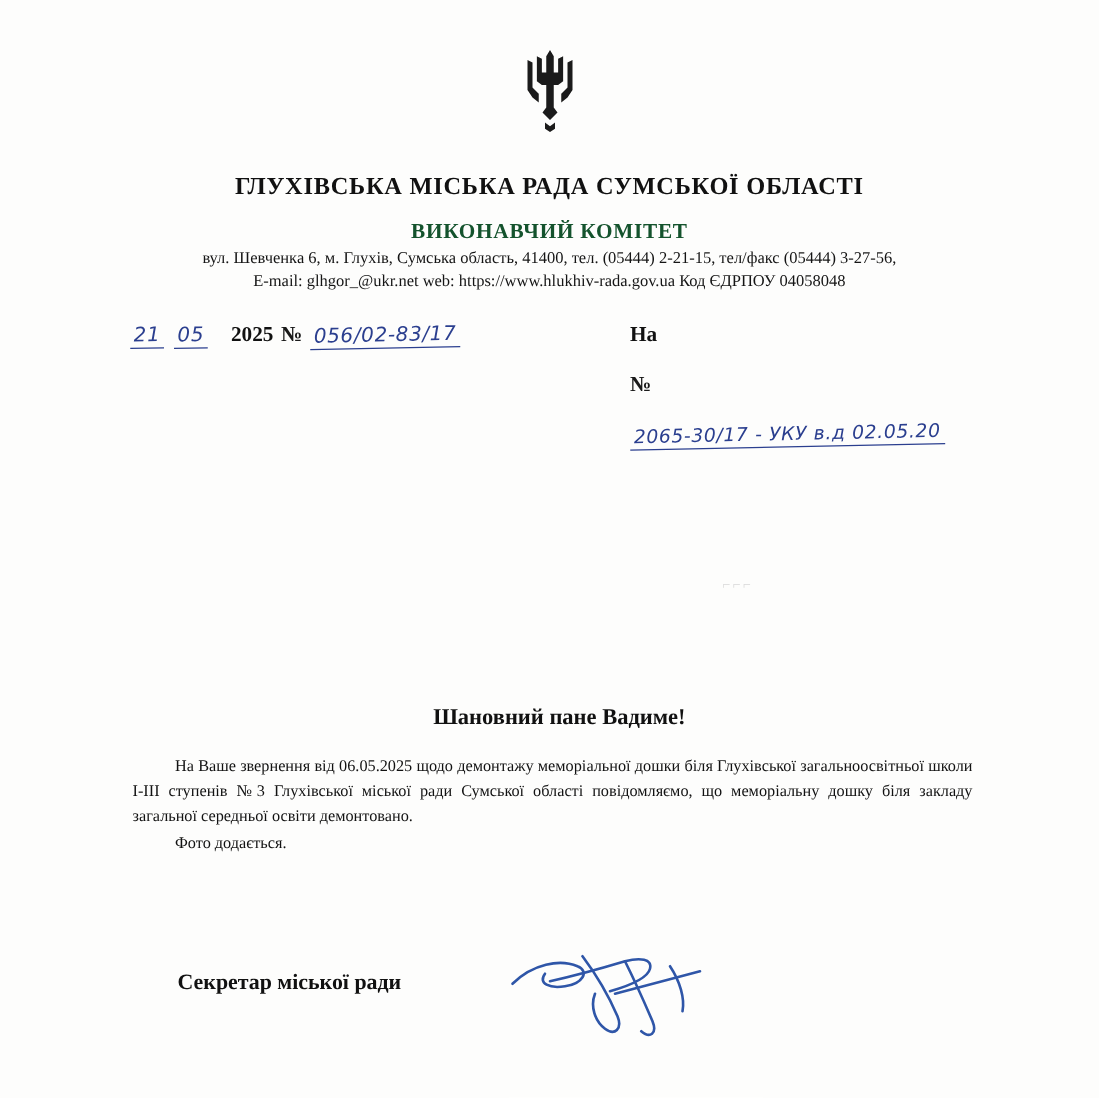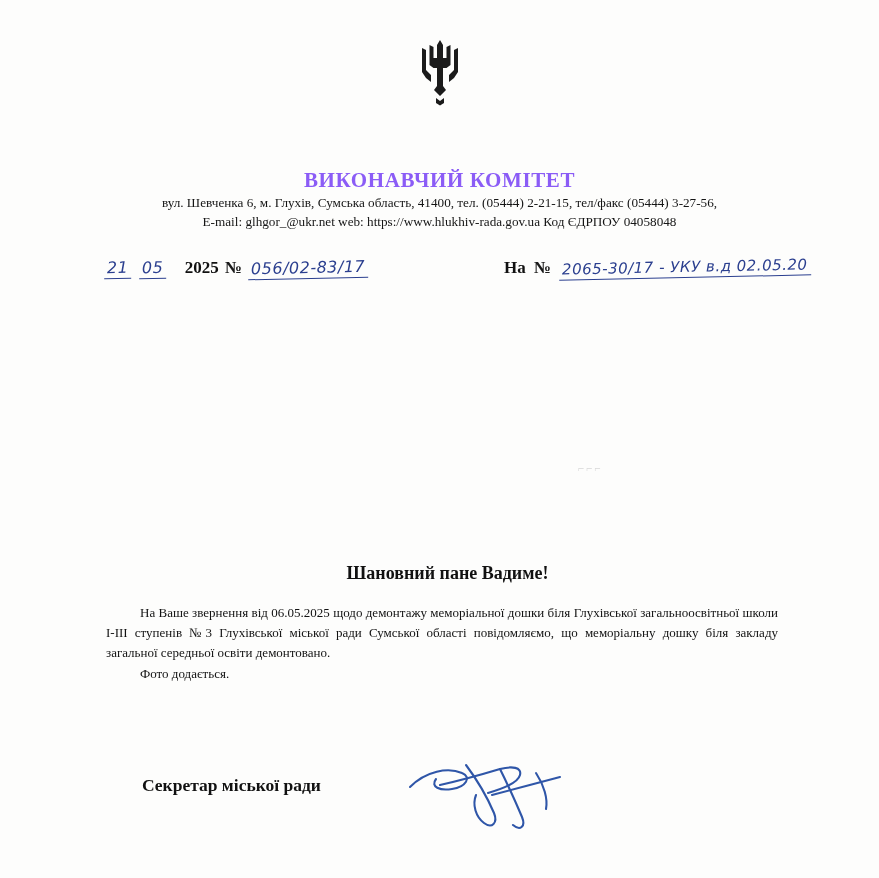--- a/index.html
+++ b/index.html
@@ -46,25 +46,25 @@
     text-align: center;
   }
   .org-line-1 {
     font-size: 19.5px;
     font-weight: bold;
     letter-spacing: 0.6px;
     color: #111;
     line-height: 1.2;
   }
   .org-line-2 {
-    font-size: 21px;
+    font-size: 17px;
     font-weight: bold;
     letter-spacing: 0.6px;
-    color: #8b5cf6;
-    margin-top: 30px;
+    color: #14532d;
+    margin-top: 14px;
     line-height: 1.2;
   }
   .contact {
     margin-top: 0;
     font-size: 13.2px;
     line-height: 1.45;
     color: #151515;
   }
   .contact div {
     white-space: nowrap;
@@ -86,21 +86,22 @@
     display: flex;
     align-items: baseline;
     gap: 6px;
   }
   .reg-right {
     position: absolute;
     left: 400px;
     top: 0;
     display: flex;
     align-items: flex-start;
-    gap: 8px;
+    gap: 20px;
+    flex-direction: column;
   }
   .hand {
     font-family: "DejaVu Sans", sans-serif;
     color: #2b3f8f;
     font-size: 16px;
     font-style: italic;
     letter-spacing: 0.5px;
     transform: rotate(-1.2deg);
     display: inline-block;
     white-space: nowrap;
@@ -204,20 +205,21 @@
       <g fill="#1b1b1b">
         <path d="M23 2 L26 7 L26 20 L29.5 20 L29.5 9 L33.5 7 L33.5 27 L29.5 30 L26 30 L26 48 L29 52 L23 58 L17 52 L20 48 L20 30 L16.5 30 L12.5 27 L12.5 7 L16.5 9 L16.5 20 L20 20 L20 7 Z"></path>
         <path d="M5 10 L9 12 L9 32 L14 37 L14 44 L9 40 L5 34 Z"></path>
         <path d="M41 10 L37 12 L37 32 L32 37 L32 44 L37 40 L41 34 Z"></path>
         <path d="M19 60 L23 63 L27 60 L27 65 L23 67.5 L19 65 Z"></path>
       </g>
     </svg>
   </div>
 
   <div class="header">
+    <div class="org-line-1">ГЛУХІВСЬКА МІСЬКА РАДА СУМСЬКОЇ ОБЛАСТІ</div>
     <div class="org-line-2">ВИКОНАВЧИЙ КОМІТЕТ</div>
     <div class="contact">
       <div>вул. Шевченка 6, м. Глухів, Сумська область, 41400, тел. (05444) 2-21-15, тел/факс (05444) 3-27-56,</div>
       <div>E-mail: glhgor_@ukr.net   web: https://www.hlukhiv-rada.gov.ua   Код ЄДРПОУ 04058048</div>
     </div>
   </div>
 
   <div class="reg-line">
     <div class="reg-left">
       <span class="hand hand-underline date-day">21</span>

